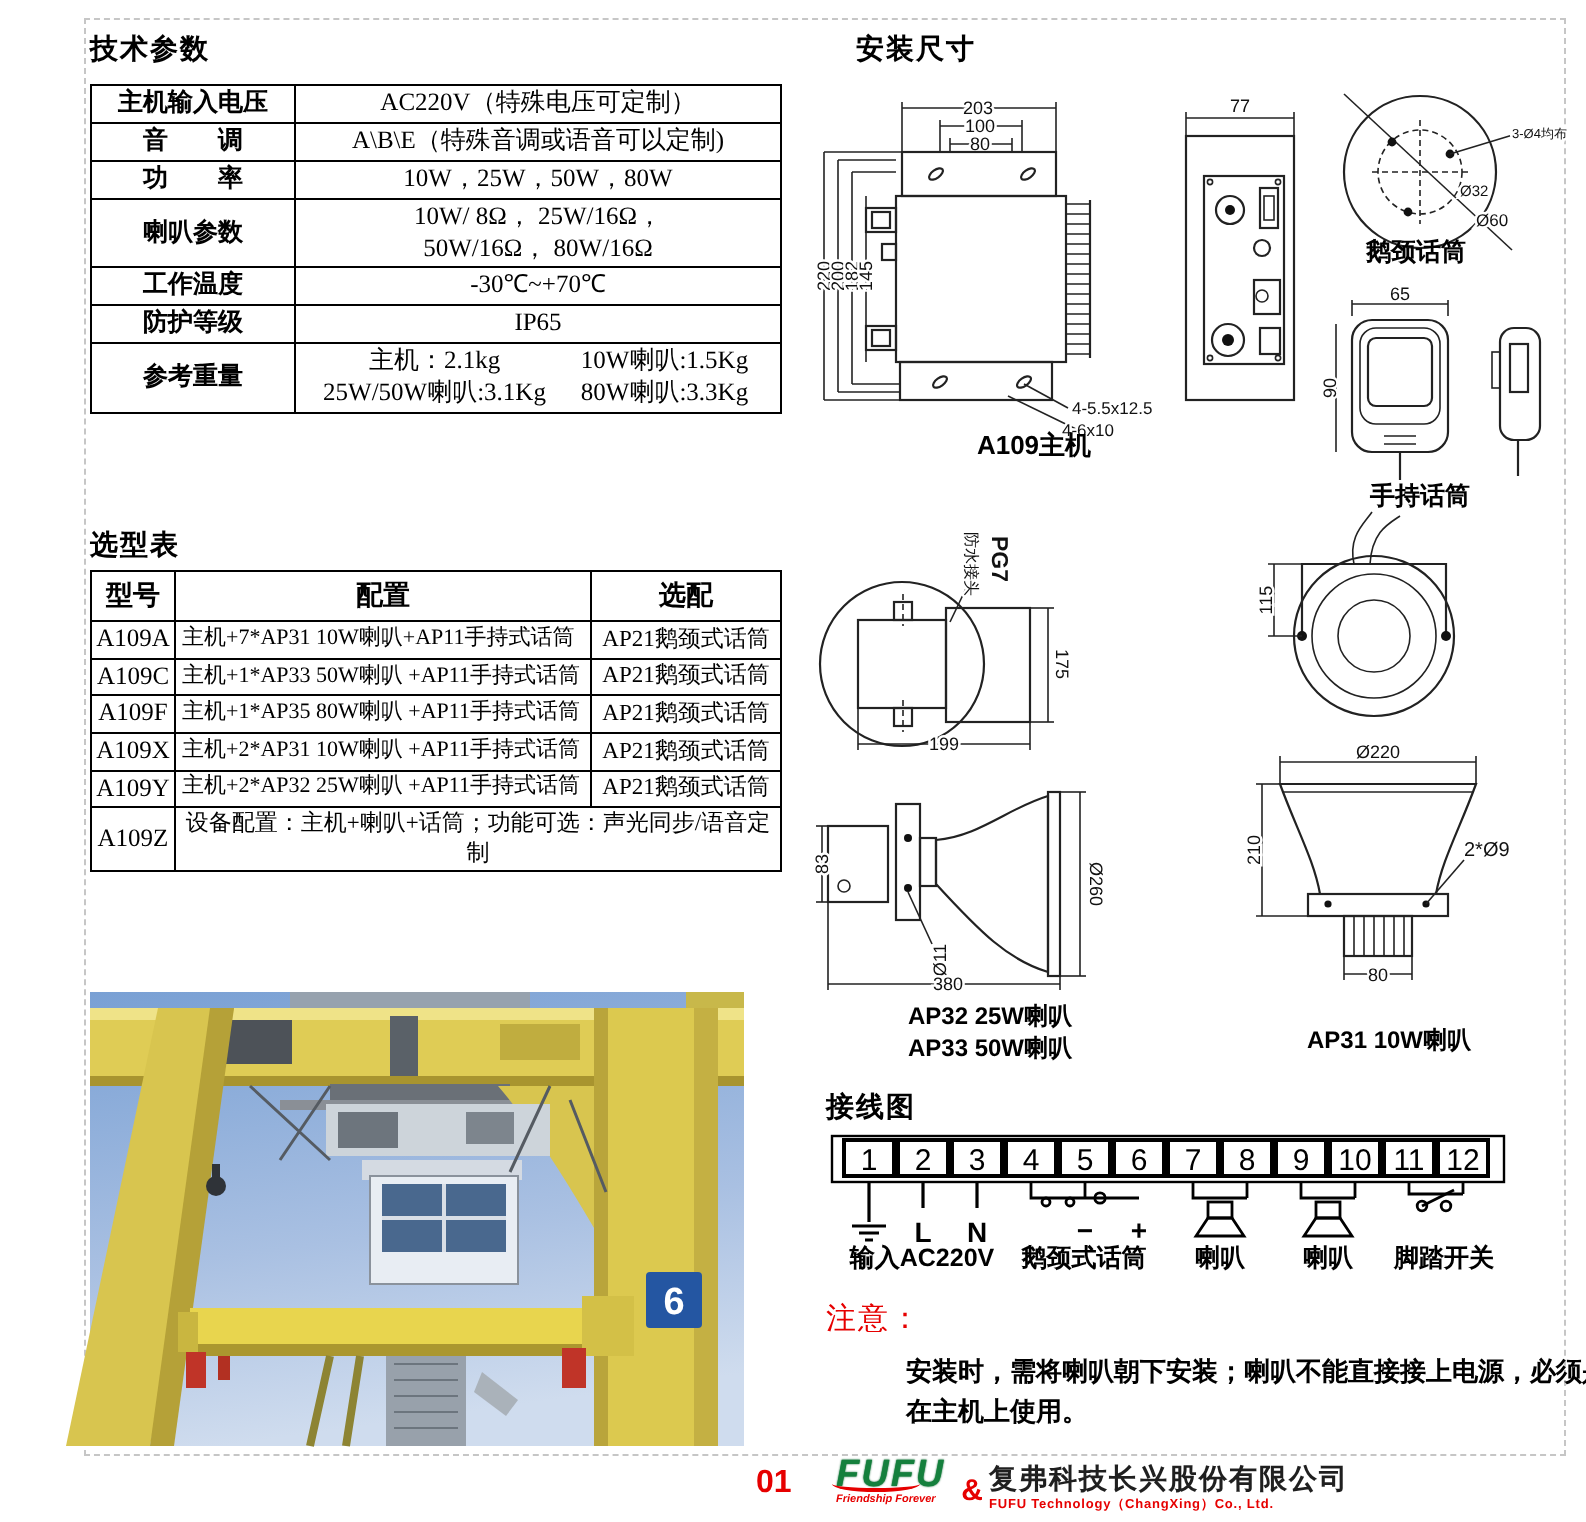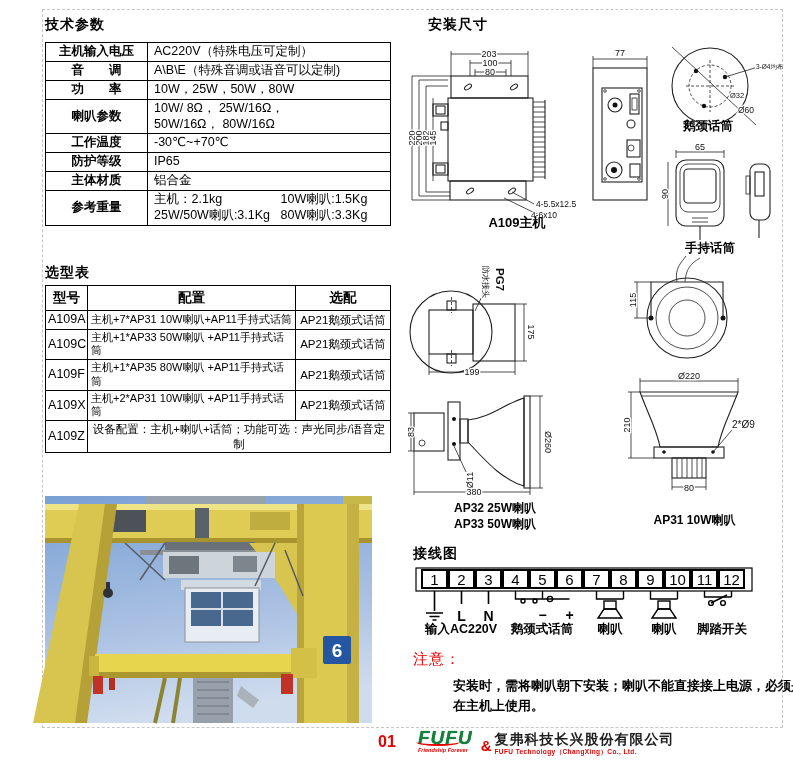--- a/index.html
+++ b/index.html
@@ -2,25 +2,25 @@
 <html><head>
 <meta charset="utf-8">
 <style>
   html,body{margin:0;padding:0;background:#fff;}
   .page{position:relative;width:793px;height:761px;background:#fff;overflow:hidden;
         font-family:"Liberation Sans","DejaVu Sans",sans-serif;color:#000;}
   .abs{position:absolute;}
   .frame{position:absolute;left:42px;top:9px;width:739px;height:717px;border:1px dashed #c6c6c6;}
   h2.sec{font-size:14px;font-weight:bold;margin:0;letter-spacing:1px;}
   
-  table{border-collapse:collapse;}
+  table{border-collapse:collapse;font-family:Liberation Serif, serif;}
   th,td{border:1.5px solid #000;line-height:1.25;}
   .tech-table{width:346px;font-size:12.5px;table-layout:fixed;}
   .tech-table th{width:97px;font-weight:bold;text-align:center;padding:1px 2px;}
-  .tech-table td{text-align:left;padding:1px 6px;}
+  .tech-table td{text-align:center;padding:1px 6px;}
   .tech-table tr{height:19px;}
   .tech-table tr.dbl{height:33px;}
   .wrow{display:flex;}
   .wrow span{flex:0 0 55%;}
   .wrow span:last-child{flex:0 0 45%;}
   .sel-table{width:345px;font-size:12.5px;table-layout:fixed;}
   .sel-table th{font-weight:bold;text-align:center;padding:1px 2px;font-size:13.5px;}
   .sel-table td{text-align:center;padding:1px 2px;}
   .sel-table td.cfg{font-size:11px;text-align:left;padding:1px 3px;}
   .sel-table td.opt{font-size:11.5px;}
@@ -90,24 +90,20 @@
           </td>
         </tr>
     <tr>
       <th>工作温度</th>
       <td>-30℃~+70℃</td>
         </tr>
     <tr>
       <th>防护等级</th>
       <td>IP65</td>
         </tr>
-    <tr>
-      <th>主体材质</th>
-      <td>铝合金</td>
-        </tr>
     <tr class="dbl">
       <th>参考重量</th>
       <td>
         <div class="wrow">
               <span>主机：2.1kg</span>
               <span>10W喇叭:1.5Kg</span>
             </div>
         <div class="wrow">
               <span>25W/50W喇叭:3.1Kg</span>
               <span>80W喇叭:3.3Kg</span>
@@ -142,20 +138,25 @@
       <td class="opt">AP21鹅颈式话筒</td>
         </tr>
     <tr>
       <td>A109F</td>
       <td class="cfg">主机+1*AP35 80W喇叭 +AP11手持式话筒</td>
       <td class="opt">AP21鹅颈式话筒</td>
         </tr>
     <tr>
       <td>A109X</td>
       <td class="cfg">主机+2*AP31 10W喇叭 +AP11手持式话筒</td>
+      <td class="opt">AP21鹅颈式话筒</td>
+        </tr>
+    <tr>
+      <td>A109Y</td>
+      <td class="cfg">主机+2*AP32 25W喇叭 +AP11手持式话筒</td>
       <td class="opt">AP21鹅颈式话筒</td>
         </tr>
     <tr>
       <td>A109Z</td>
       <td colspan="2" style="font-size:11.5px;">设备配置：主机+喇叭+话筒；功能可选：声光同步/语音定制</td>
         </tr>
   </tbody>
     </table>
 
   <div class="abs" style="left:45px;top:496px;width:327px;height:227px;">

